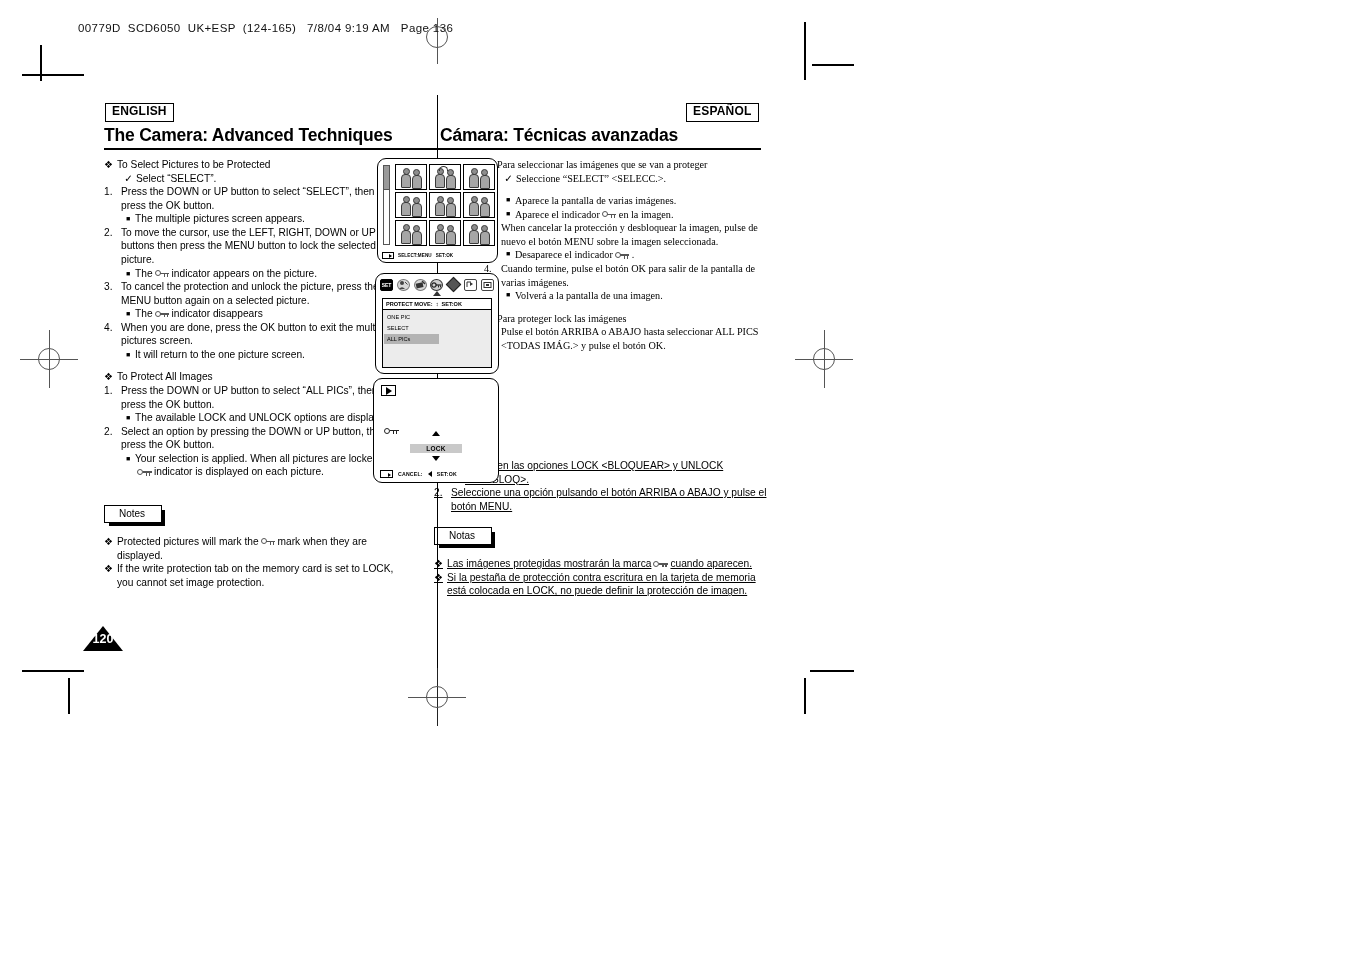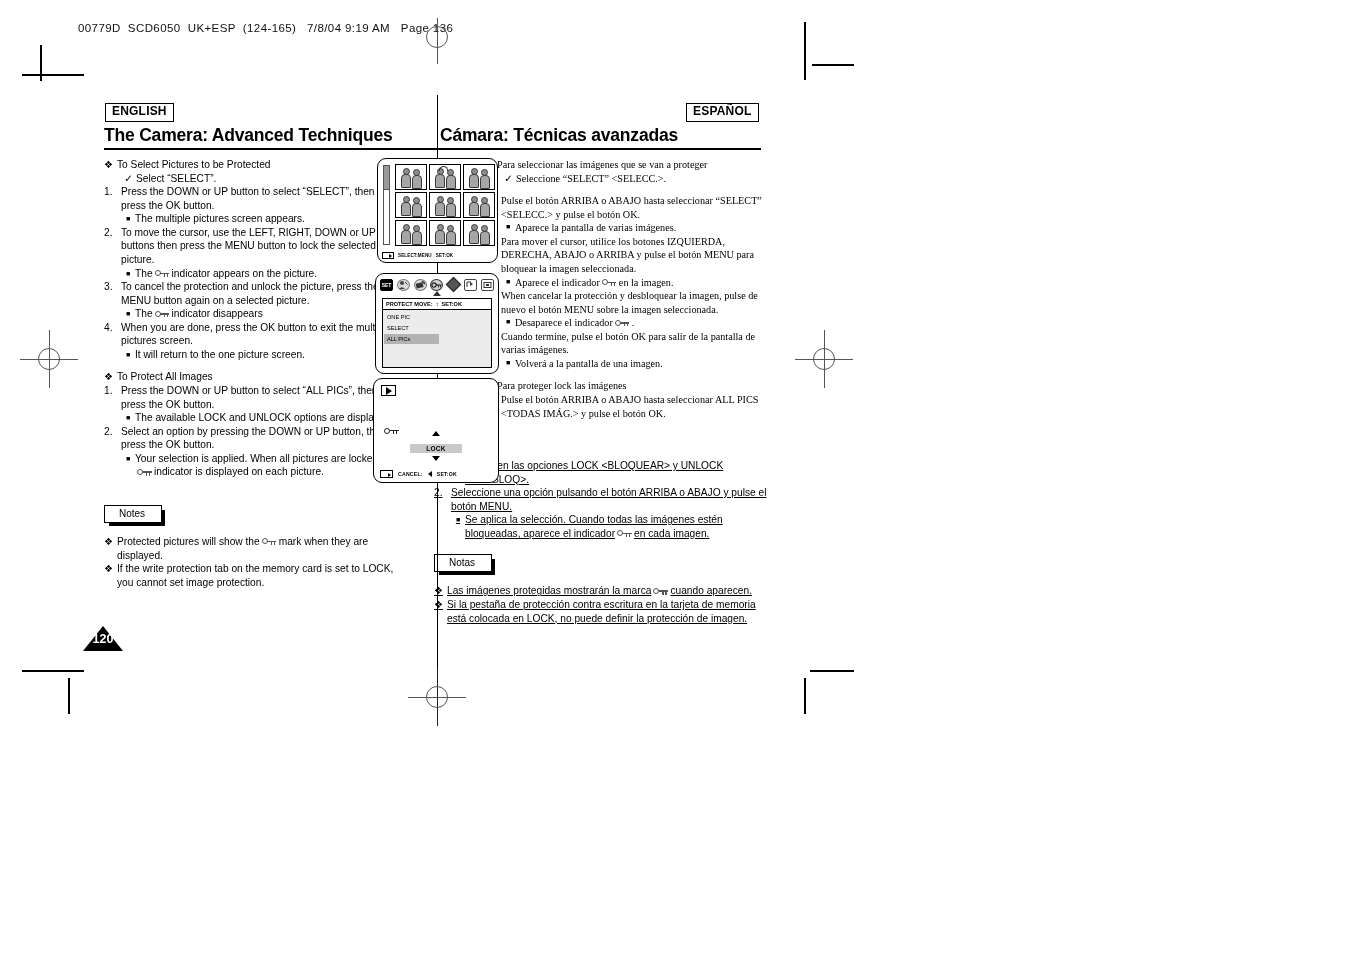--- a/index.html
+++ b/index.html
@@ -368,21 +368,21 @@
 
     <div style="height:26px;"></div>
 
     <div class="notes-tab">Notes</div>
 
     <div style="height:12px;"></div>
 
     <div class="row">
       <span class="bullet-flower">❖</span>
       <span class="txt">
-        <span>Protected pictures will show the</span><span class="keyglyph"><span class="kb"></span><span class="ks"></span><span class="kt1"></span><span class="kt2"></span></span><span>mark when they are displayed.</span>
+        <span>Protected pictures will mark the</span><span class="keyglyph"><span class="kb"></span><span class="ks"></span><span class="kt1"></span><span class="kt2"></span></span><span>mark when they are displayed.</span>
       </span>
     </div>
     <div class="row">
       <span class="bullet-flower">❖</span>
       <span class="txt">If the write protection tab on the memory card is set to LOCK, you cannot set image protection.</span>
     </div>
   </div>
 
   <div class="col" id="col-es">
 
@@ -390,33 +390,25 @@
       <span class="bullet-flower">❖</span>
       <span class="txt">Para seleccionar las imágenes que se van a proteger</span>
     </div>
     <div class="row indent1">
       <span class="bullet-check">✓</span>
       <span class="txt">Seleccione “SELECT” &lt;SELECC.&gt;.</span>
     </div>
 
     <div class="sp3"></div>
 
-    <div class="row">
-      <span class="bullet-num">1.</span>
-      <span class="txt">Pulse el botón ARRIBA o ABAJO hasta seleccionar “SELECT” &lt;SELECC.&gt;  y pulse el botón OK.</span>
-    </div>
     <div class="row indent1">
       <span class="bullet-sq">■</span>
       <span class="txt">Aparece la pantalla de varias imágenes.</span>
     </div>
 
-    <div class="row">
-      <span class="bullet-num">2.</span>
-      <span class="txt">Para mover el cursor, utilice los botones IZQUIERDA, DERECHA, ABAJO o ARRIBA y pulse el botón MENU para bloquear la imagen seleccionada.</span>
-    </div>
     <div class="row indent1">
       <span class="bullet-sq">■</span>
       <span class="txt">
         <span>Aparece el indicador</span><span class="keyglyph"><span class="kb"></span><span class="ks"></span><span class="kt1"></span><span class="kt2"></span></span><span>en la imagen.</span>
       </span>
     </div>
 
     <div class="row">
       <span class="bullet-num">3.</span>
       <span class="txt">When cancelar la protección y desbloquear la imagen, pulse de nuevo el botón MENU sobre la imagen seleccionada.</span>
@@ -450,26 +442,20 @@
   </div>
 
   <div class="col" id="col-es-wide" style="left:434px;top:459px;width:342px;text-decoration:underline;">
     <div class="row indent1">
       <span class="bullet-sq">■</span>
       <span class="txt">Aparecen las opciones LOCK &lt;BLOQUEAR&gt; y UNLOCK &lt;DESBLOQ&gt;.</span>
     </div>
     <div class="row">
       <span class="bullet-num">2.</span>
       <span class="txt">Seleccione una opción pulsando el botón ARRIBA o ABAJO y pulse el botón MENU.</span>
-    </div>
-    <div class="row indent1">
-      <span class="bullet-sq">■</span>
-      <span class="txt">
-        <span>Se aplica la selección. Cuando todas las imágenes estén bloqueadas, aparece el indicador</span><span class="keyglyph"><span class="kb"></span><span class="ks"></span><span class="kt1"></span><span class="kt2"></span></span><span>en cada imagen.</span>
-      </span>
     </div>
 
     <div style="height:14px;"></div>
     <div class="notes-tab">Notas</div>
     <div style="height:12px;"></div>
 
     <div class="row">
       <span class="bullet-flower">❖</span>
       <span class="txt">
         <span>Las imágenes protegidas mostrarán la marca</span><span class="keyglyph"><span class="kb"></span><span class="ks"></span><span class="kt1"></span><span class="kt2"></span></span><span>cuando aparecen.</span>

